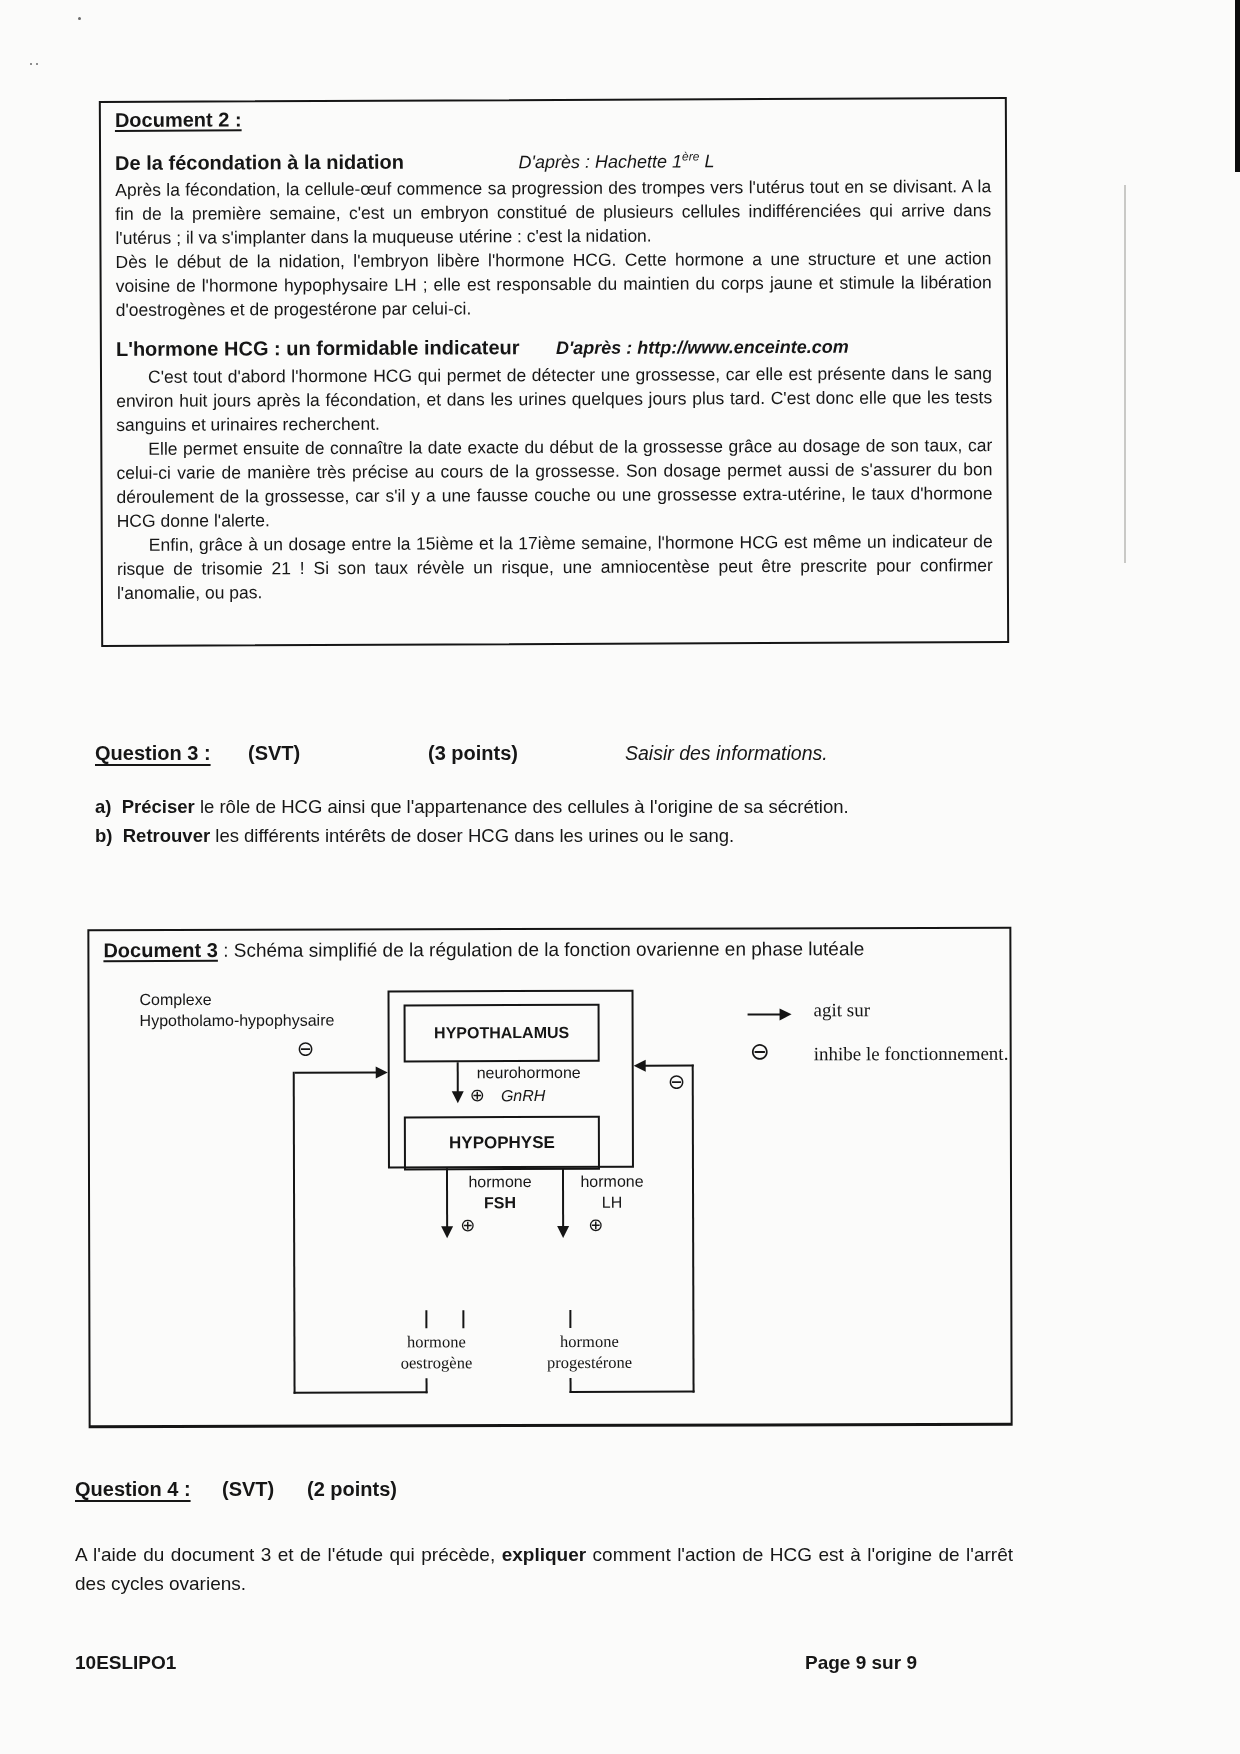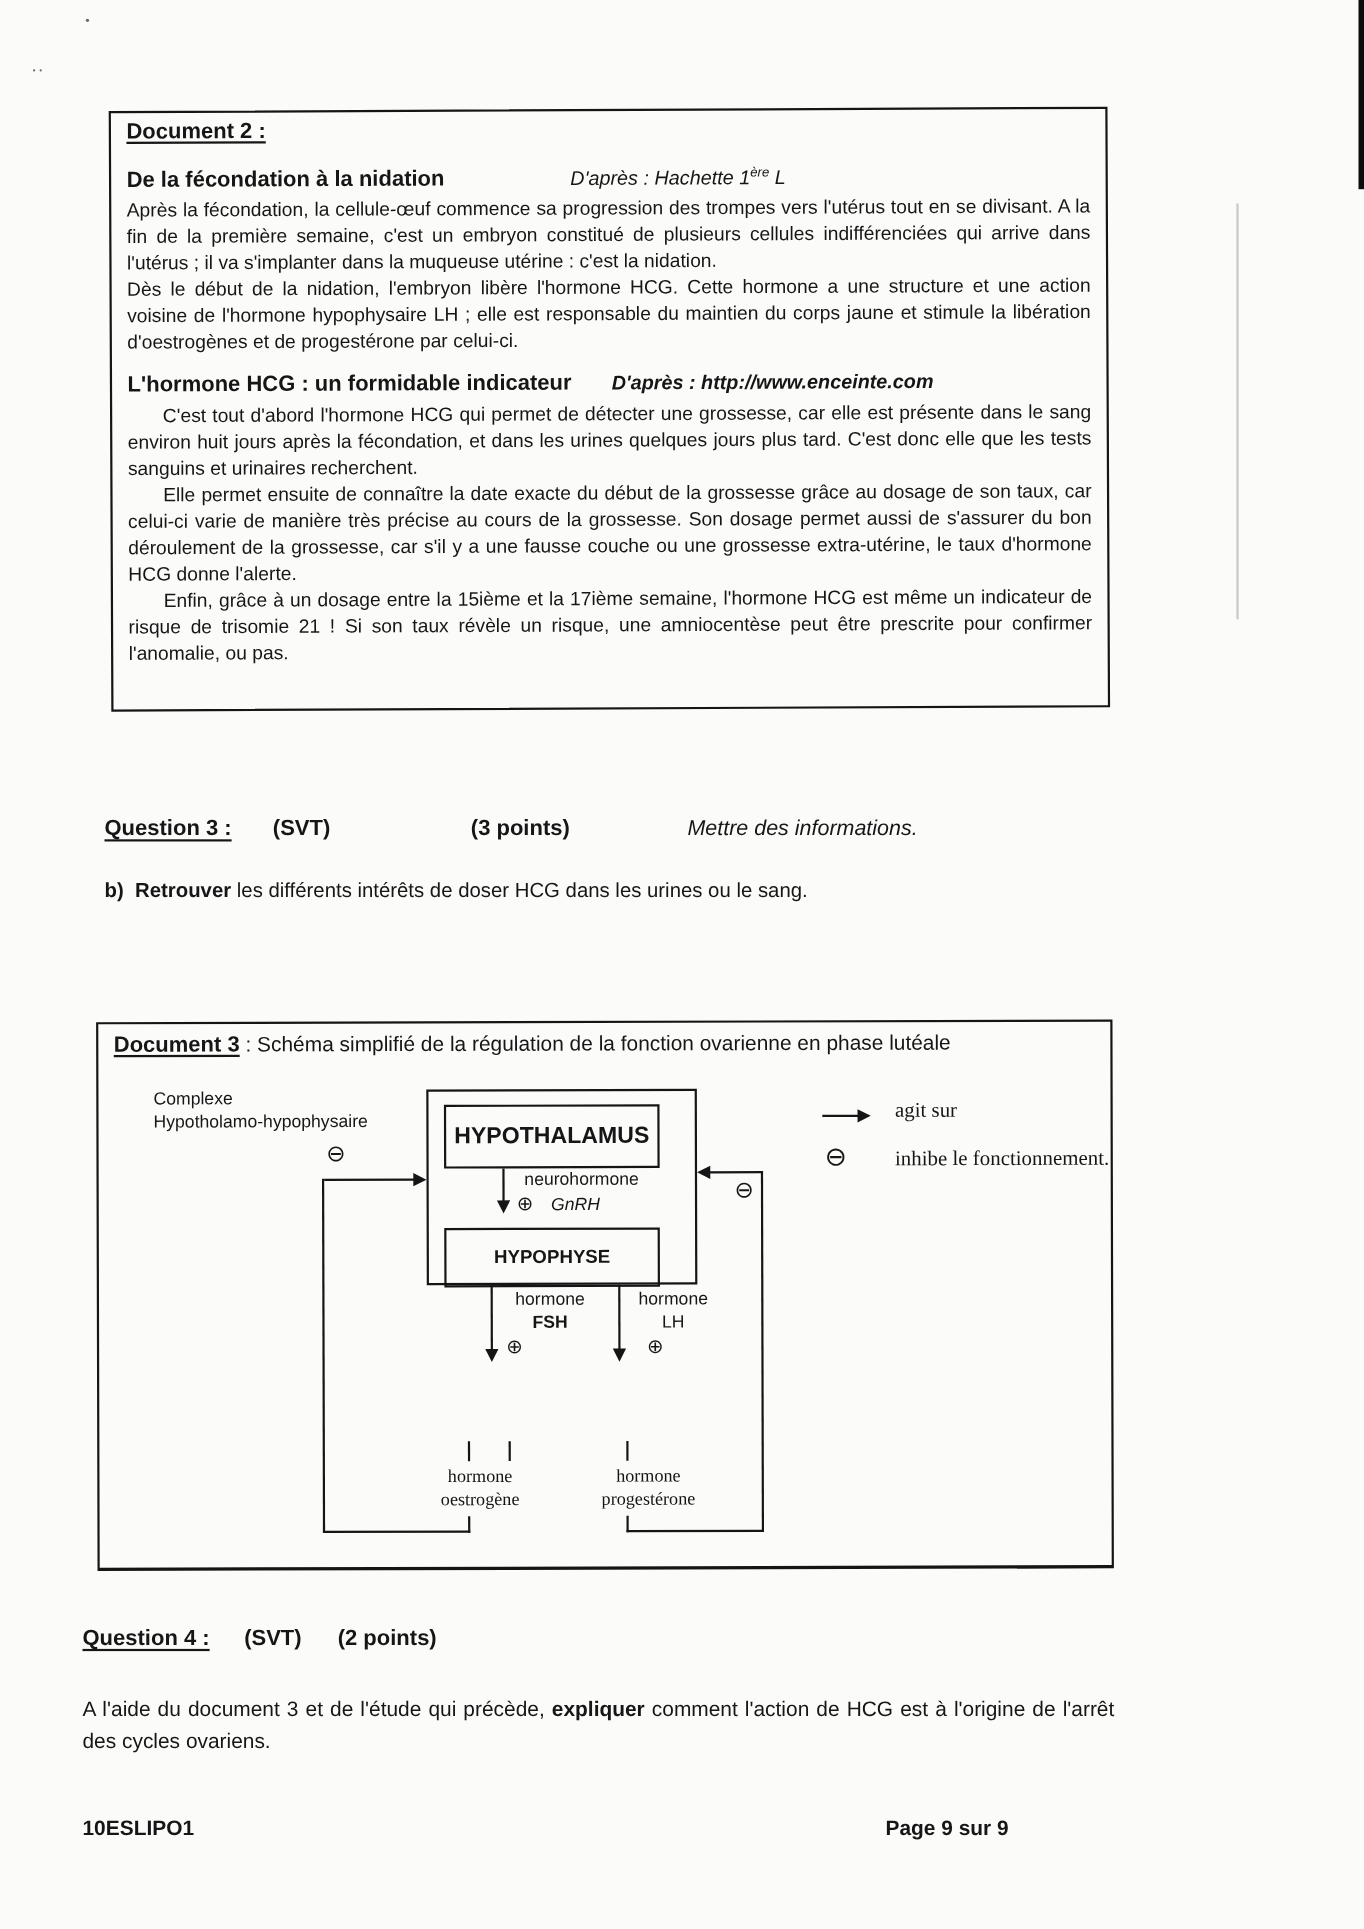--- a/index.html
+++ b/index.html
@@ -86,42 +86,43 @@
   </div>
   <p class="indent" style="margin-top:4px;">C'est tout d'abord l'hormone HCG qui permet de détecter une grossesse, car elle est présente dans le sang environ huit jours après la fécondation, et dans les urines quelques jours plus tard. C'est donc elle que les tests sanguins et urinaires recherchent.</p>
   <p class="indent">Elle permet ensuite de connaître la date exacte du début de la grossesse grâce au dosage de son taux, car celui-ci varie de manière très précise au cours de la grossesse. Son dosage permet aussi de s'assurer du bon déroulement de la grossesse, car s'il y a une fausse couche ou une grossesse extra-utérine, le taux d'hormone HCG donne l'alerte.</p>
   <p class="indent">Enfin, grâce à un dosage entre la 15ième et la 17ième semaine, l'hormone HCG est même un indicateur de risque de trisomie 21 ! Si son taux révèle un risque, une amniocentèse peut être prescrite pour confirmer l'anomalie, ou pas.</p>
 </div>
 
 <div class="q-row" style="left:95px;top:742px;width:910px;">
   <span class="q-label" style="left:0;">Question 3 :</span>
   <span class="q-part" style="left:153px;">(SVT)</span>
   <span class="q-part" style="left:333px;">(3 points)</span>
-  <span class="q-part q-skill" style="left:530px;">Mettre des informations.</span>
+  <span class="q-part q-skill" style="left:530px;">Saisir des informations.</span>
 </div>
 
 <div class="abs" style="left:95px;top:793px;width:907px;">
+  <p class="q3-item"><span class="marker">a)</span>&nbsp;&nbsp;<span class="verb">Préciser</span><span> le rôle de HCG ainsi que l'appartenance des cellules à l'origine de sa sécrétion.</span></p>
   <p class="q3-item" style="margin-top:2px;"><span class="marker">b)</span>&nbsp;&nbsp;<span class="verb">Retrouver</span><span> les différents intérêts de doser HCG dans les urines ou le sang.</span></p>
 </div>
 
 <div class="doc-box" id="doc3-box">
   <div id="doc3-title">
     <span class="doc-title">Document 3</span><span class="rest"> : Schéma simplifié de la régulation de la fonction ovarienne en phase lutéale</span>
   </div>
 
   <div class="dgm" style="left:0;top:0;right:0;bottom:0;">
 
     <div class="dgm-label-sans" style="left:50px;top:58px;width:250px;">
       <div>Complexe</div>
       <div>Hypotholamo-hypophysaire</div>
     </div>
     <span class="sym" style="left:207px;top:108px;">⊖</span>
 
     <div class="dgm-box" style="left:298px;top:60px;width:246px;height:178px;">
-      <div class="dgm-box center" style="left:14px;top:12px;width:196px;height:58px;font-weight:bold;font-size:21px;line-height:54px;">HYPOTHALAMUS</div>
+      <div class="dgm-box center" style="left:14px;top:12px;width:196px;height:58px;font-weight:bold;font-size:16px;line-height:54px;">HYPOTHALAMUS</div>
       <div class="vline" style="left:67px;top:70px;height:32px;"></div>
       <div class="arr-down" style="left:62px;top:99px;"></div>
       <div class="dgm-label-sans center" style="left:62px;top:70px;width:154px;">neurohormone</div>
       <div class="dgm-label-sans" style="left:80px;top:92px;width:160px;"><span class="sym" style="position:static;font-size:18px;">⊕</span><span style="margin-left:16px;font-style:italic;">GnRH</span></div>
       <div class="dgm-box center" style="left:14px;top:112px;width:196px;height:54px;font-weight:bold;font-size:17px;line-height:50px;margin-top:12px;">HYPOPHYSE</div>
     </div>
 
     <div class="hline" style="left:205px;top:141px;width:84px;"></div>
     <div class="arr-right" style="left:286px;top:136px;"></div>
     <div class="vline" style="left:203px;top:141px;height:322px;"></div>

